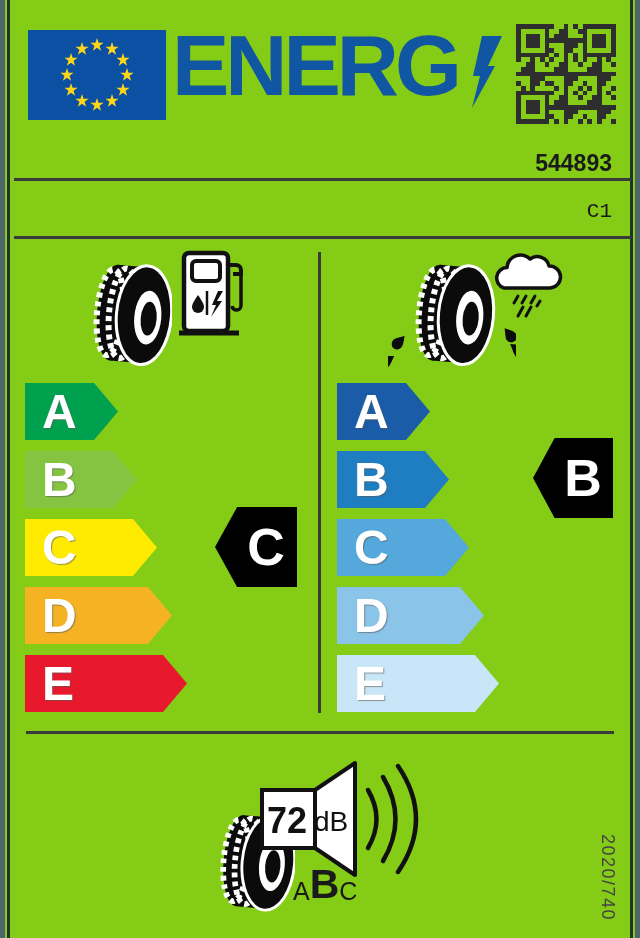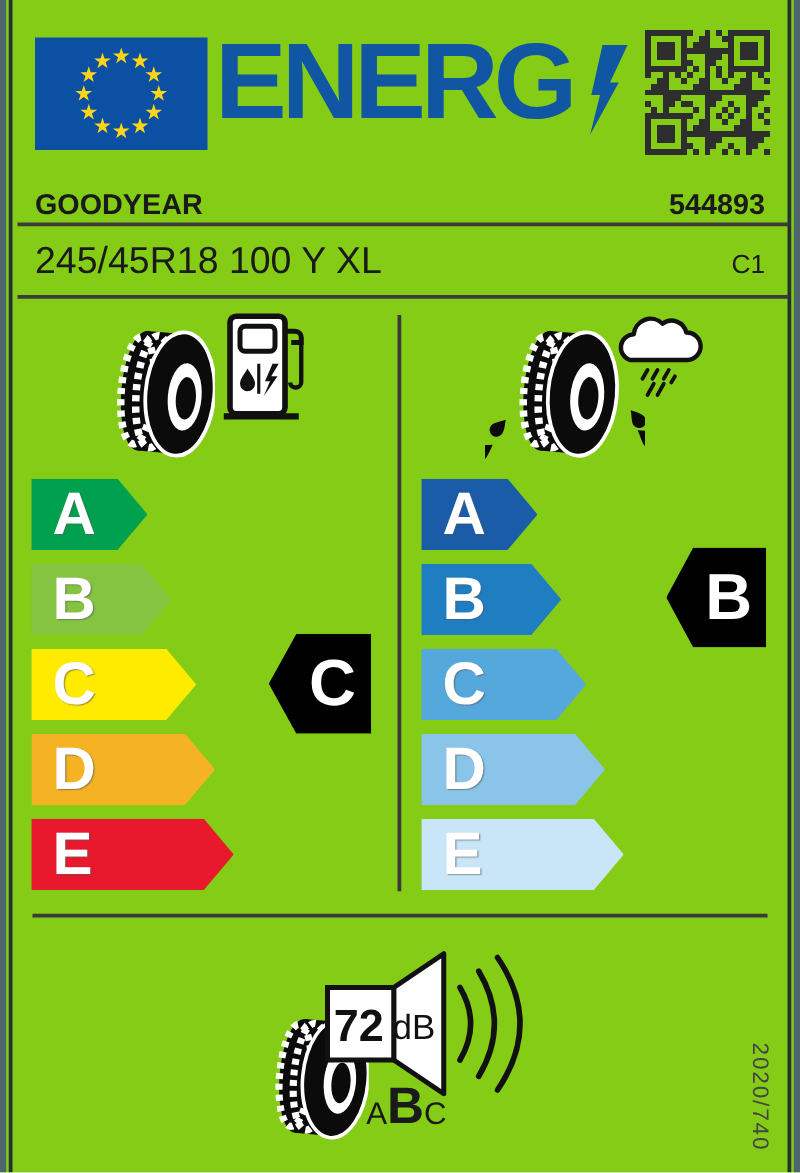--- a/index.html
+++ b/index.html
@@ -24,21 +24,21 @@
   .qr{position:absolute;left:516px;top:24px;width:100px;height:100px;}
 
   
   .brand{position:absolute;left:28px;top:150px;font-size:23px;font-weight:bold;}
   .article{position:absolute;right:28px;top:150px;font-size:23px;font-weight:bold;}
   .hr{position:absolute;height:2.5px;background:#3b3b3b;}
   .hr1{left:14px;top:178px;width:617px;}
   .hr2{left:14px;top:236px;width:617px;}
   .hr3{left:26px;top:731px;width:588px;}
   .size{position:absolute;left:28px;top:192px;font-size:30px;}
-  .tclass{position:absolute;right:28px;top:200px;font-size:21px;}
+  .tclass{position:absolute;right:28px;top:200px;font-size:21px;font-family:Liberation Mono, monospace;}
 
   .vdivider{position:absolute;left:318px;top:252px;width:2.5px;height:461px;background:#3a3a3a;}
 
   
   .ico{position:absolute;}
   .tire-fuel{left:88px;top:262px;width:84px;height:104px;}
   .pump{left:177px;top:249px;width:78px;height:88px;}
   .tire-wet{left:388px;top:262px;width:128px;height:108px;}
   .cloud{left:490px;top:250px;width:74px;height:72px;}
   .tire-noise{left:215px;top:810px;width:80px;height:104px;}
@@ -357,24 +357,22 @@
       <rect x="5" y="20" width="1" height="1" fill="#2e2e2e"></rect>
       <rect x="6" y="20" width="1" height="1" fill="#2e2e2e"></rect>
       <rect x="8" y="20" width="1" height="1" fill="#2e2e2e"></rect>
       <rect x="10" y="20" width="1" height="1" fill="#2e2e2e"></rect>
       <rect x="13" y="20" width="1" height="1" fill="#2e2e2e"></rect>
       <rect x="15" y="20" width="1" height="1" fill="#2e2e2e"></rect>
       <rect x="17" y="20" width="1" height="1" fill="#2e2e2e"></rect>
       <rect x="20" y="20" width="1" height="1" fill="#2e2e2e"></rect>
     </svg>
 
-  <div class="brand">GOODYEAR</div>
   <div class="article">544893</div>
   <div class="hr hr1"></div>
-  <div class="size">245/45R18 100 Y XL</div>
   <div class="tclass">C1</div>
   <div class="hr hr2"></div>
 
   <div class="vdivider"></div>
 
   <svg class="ico tire-fuel" viewBox="0 0 84 104">
     <g transform="rotate(5 42 52)">
       <ellipse cx="26" cy="52" rx="17" ry="48" fill="#0b0b0b"></ellipse>
       <rect x="26" y="4" width="30" height="96" fill="#0b0b0b"></rect>
       <clipPath id="treadclip">

